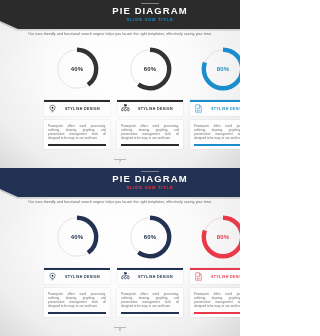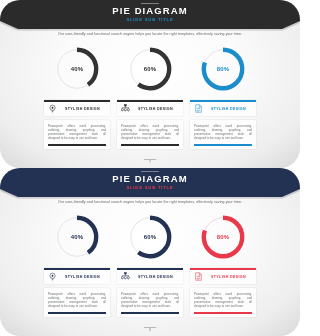--- a/index.html
+++ b/index.html
@@ -7,25 +7,24 @@
   html, body {
     width: 300px;
     height: 336px;
     overflow: hidden;
     font-family: "Liberation Sans", sans-serif;
     background: #ffffff;
   }
 
   .slide {
     position: relative;
-    width: 300px;
+    width: 240px;
     height: 168px;
     overflow: hidden;
     background: radial-gradient(ellipse at 50% 42%, #ffffff 0%, #fbfbfb 42%, #eeeeee 78%, #d9d9d9 100%);
-    border-radius: 20px;
   }
 
   
   .banner-wrap {
     position: absolute;
     top: 0; left: 0;
     width: 300px;
     height: 29px;
   }
   .banner {

